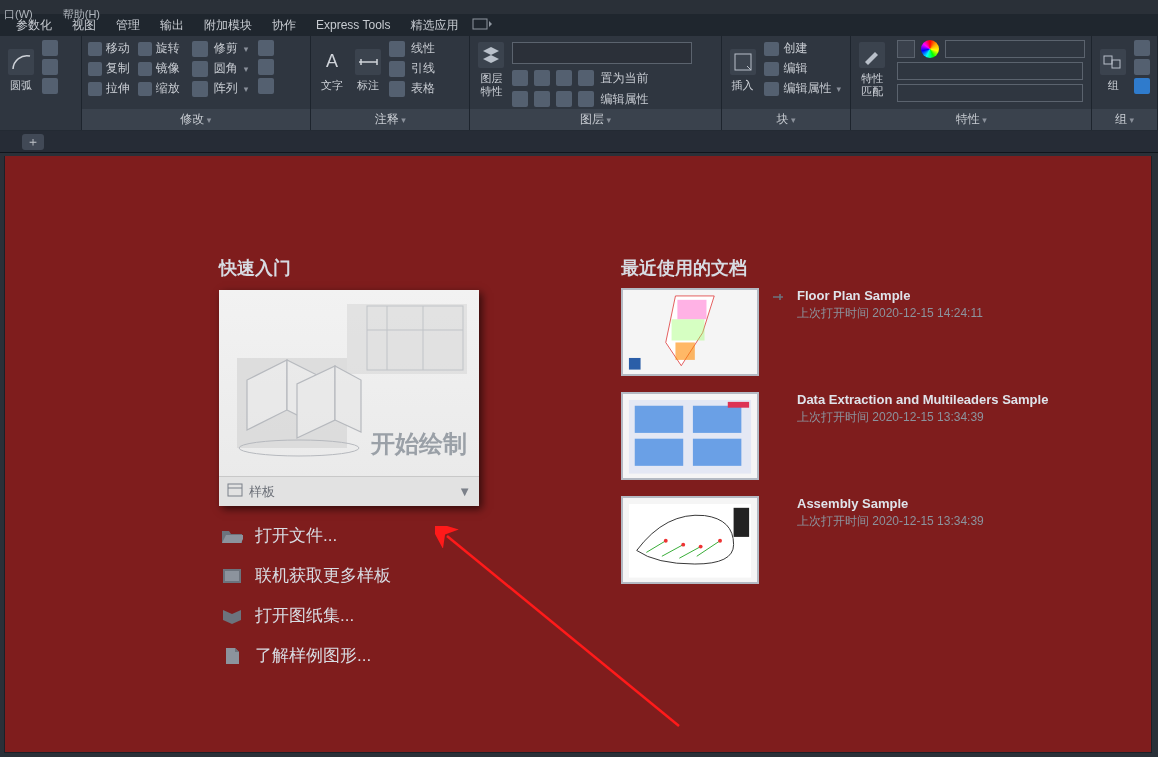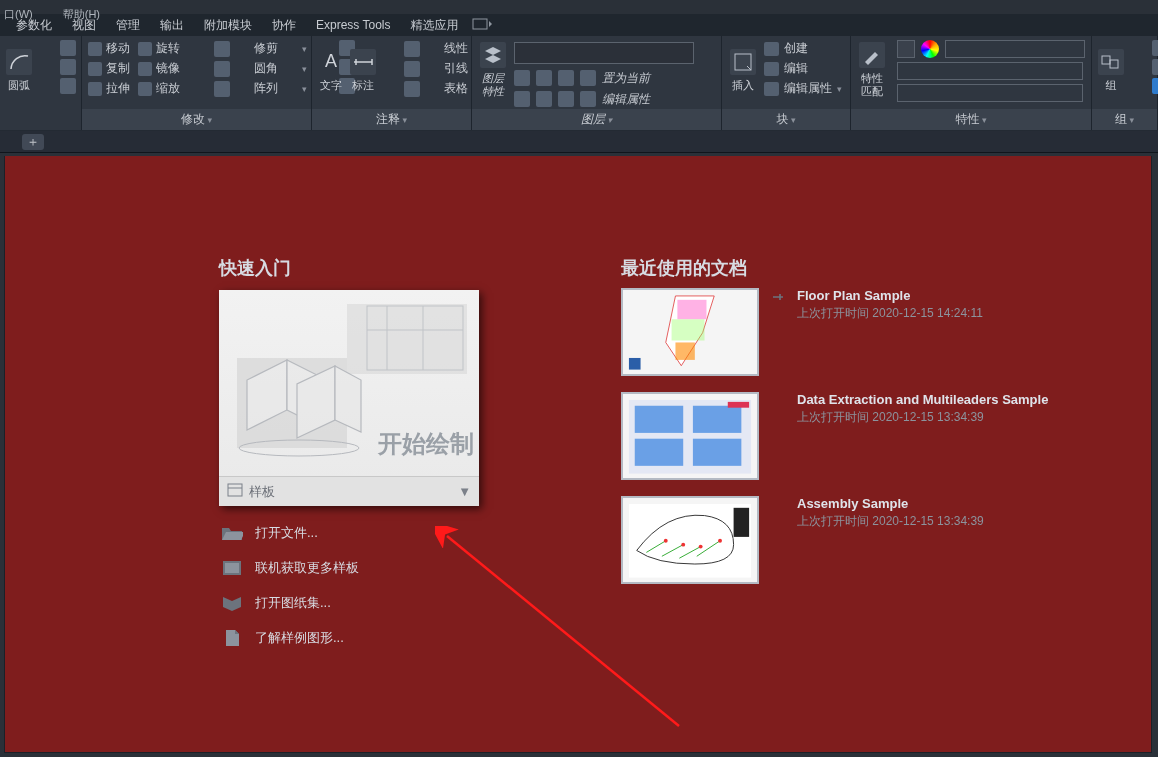--- a/index.html
+++ b/index.html
@@ -43,21 +43,21 @@
   .ribbon-group .big .txt { font-size: 11px; color:#cfd3d9; text-align:center; line-height: 13px;}
   .ribbon-grid { display:grid; grid-template-columns: auto auto; gap: 3px 8px; align-items:center;}
   .ribbon-grid .cell { display:flex; align-items:center; gap:4px; color:#c8ccd2; font-size:12px; white-space: nowrap;}
   .ribbon-grid .cell .ic { width:14px; height:14px; background:#546070; border-radius:2px; display:inline-block;}
   .group-label {
     text-align:center; font-size:12px; color:#c8ccd2;
     background:#3a424d; margin: 0 -6px -2px; padding: 2px 0;
   }
   .group-label::after { content: " ▾"; color:#8a909a; font-size: 9px;}
   .ribbon-grid3 { display:grid; grid-template-columns: auto; gap:3px; }
-  .ribbon-grid3 .cell { display:flex; align-items:center; gap:24px; font-size:12px; color:#c8ccd2; white-space:nowrap;margin-left:22px;}
+  .ribbon-grid3 .cell { display:flex; align-items:center; gap:6px; font-size:12px; color:#c8ccd2; white-space:nowrap;}
   .ribbon-grid3 .cell .ic { width:16px; height:16px; background:#546070; border-radius:2px; display:inline-block;}
 
   
   .tab-strip {
     height: 22px; background:#262c36; display:flex; align-items:center; padding-left: 22px;
     border-bottom: 1px solid #10151c;
   }
   .tab-strip .add-tab {
     width: 22px; height: 16px; background:#414956; color:#c0c4ca;
     display:flex; align-items:center; justify-content:center; border-radius: 3px;
@@ -73,41 +73,41 @@
   .section-title { font-size: 18px; font-weight: bold; color:#d7dbe2;}
 
   .quick-start { position:absolute; left: 214px; top: 100px; width: 280px;}
   .start-card {
     width: 260px; height: 216px; margin-top: 10px;
     background: linear-gradient(#f2f2f2, #e9e9e9);
     box-shadow: 3px 3px 8px rgba(0,0,0,0.6);
     position: relative;
   }
   .start-card .draw-txt {
-    position:absolute; right:5px; bottom:46px; font-size:24px; font-weight:bold;
+    position:absolute; right:12px; bottom:46px; font-size:24px; font-weight:bold;
     color:#9aa0a7;
     margin-left:12px;
   }
   .start-card .tpl-bar {
     position:absolute; left:0; right:0; bottom:0; height:30px;
     background:#e2e2e2; border-top:1px solid #c8c8c8; display:flex; align-items:center;
     padding: 0 8px; justify-content:space-between; color:#6a6e76; font-size:13px;
   }
   .start-card .tpl-bar .l { display:flex; align-items:center; gap:6px;}
   .start-card .illus {
     position:absolute; left:8px; top:8px; right:8px; bottom:44px;
     background:
       linear-gradient(#d6d6d6,#d6d6d6) 120px 6px / 120px 70px no-repeat,
       linear-gradient(#d0d0d0,#d0d0d0) 10px 60px / 110px 90px no-repeat;
     opacity: .55;
   }
   .start-card .illus svg { width:100%; height:100%;}
 
   .quick-links { margin-top: 14px; display:flex; flex-direction:column; gap: 9px;}
-  .quick-links .link { display:flex; align-items:center; gap: 12px; color:#d8dce3; font-size:13px; padding: 4px 2px; cursor:pointer;}
+  .quick-links .link { display:flex; align-items:center; gap: 12px; color:#d8dce3; font-size:17px; padding: 4px 2px; cursor:pointer;}
   .quick-links .link .ic { width:22px; height:18px; }
 
   .recent { position:absolute; left: 616px; top: 100px; right: 20px;}
   .recent-list { margin-top: 8px; display:flex; flex-direction:column; gap: 16px;}
   .recent-item { display:flex; gap: 12px; align-items:flex-start;}
   .recent-item .thumb {
     width: 138px; height: 88px; background:#f5f5f5; border:2px solid #b4bac3; position:relative;
   }
   .recent-item .thumb .deco { position:absolute; inset:4px; }
   .recent-item .pin { color:#6c737d; font-size:14px; padding-top:2px;}
@@ -267,21 +267,21 @@
           </div>
         <div class="cell">
             <span class="ic"></span>
             <span>表格</span>
           </div>
       </div>
     </div>
     <div class="group-label">注释</div>
   </div>
 
-  <div class="ribbon-group" style="width:252px;font-style:italic;">
+  <div class="ribbon-group" style="width:252px;">
     <div class="body">
       <div class="big">
         <span class="glyph">
           <svg width="22" height="22">
               <path d="M11 3 l8 4 -8 4 -8 -4z M11 11 l8 4 -8 4 -8 -4z" fill="#b9c0ca"></path>
             </svg>
         </span>
         <span class="txt" style="white-space:pre;">图层
 特性</span>
       </div>

